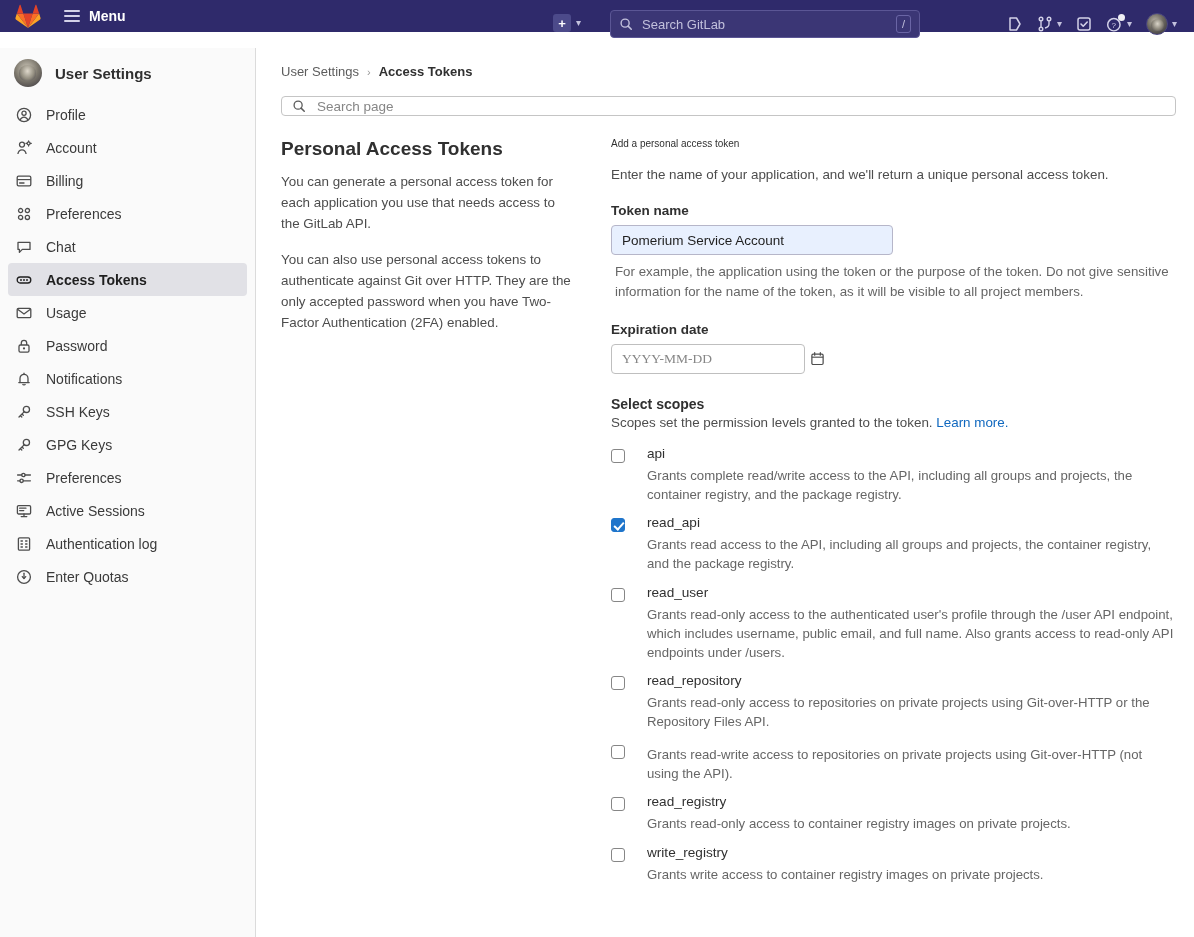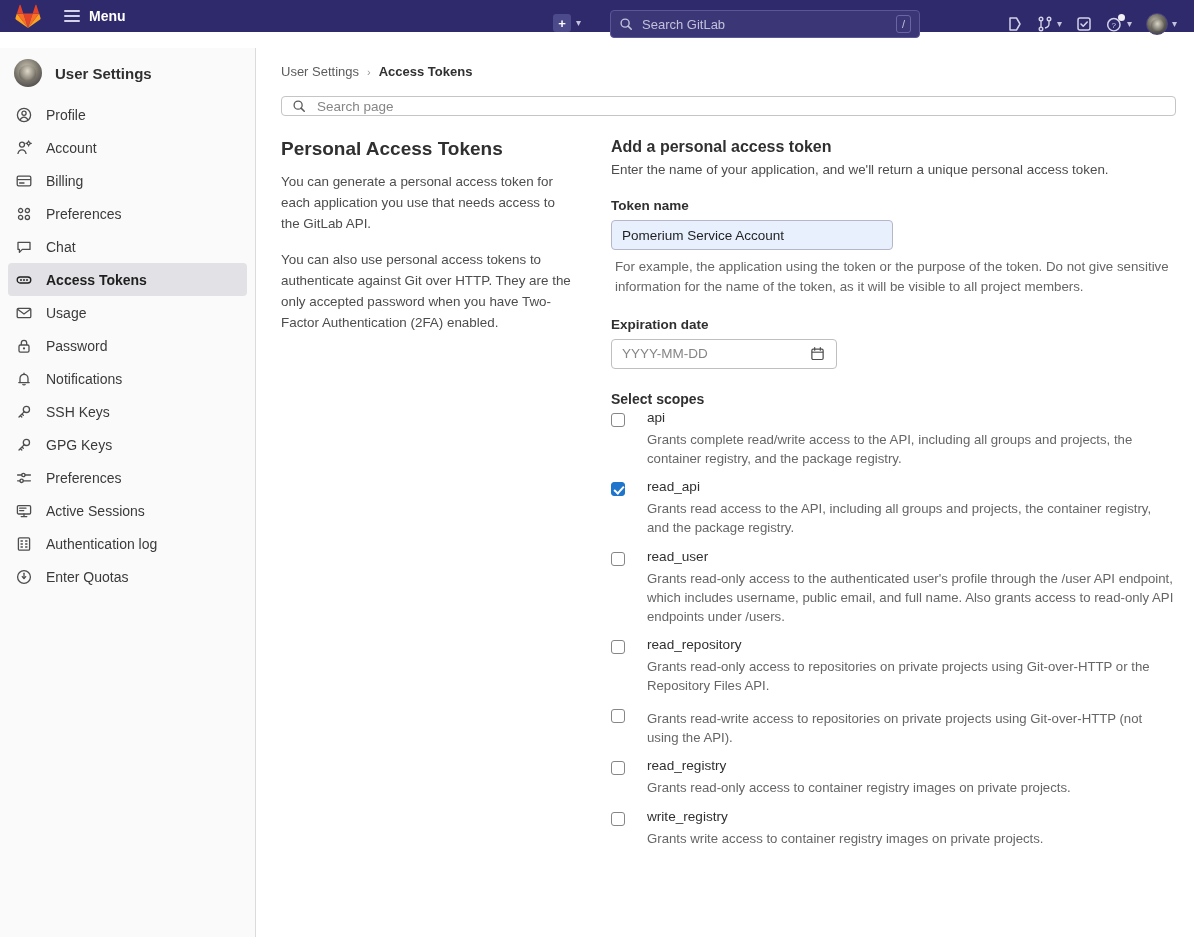--- a/index.html
+++ b/index.html
@@ -157,42 +157,42 @@
   }
   .page-search input::placeholder { color: #868686; }
 
   .cols { display: flex; padding: 22px 18px 0 25px; gap: 40px; }
   .col-left { width: 290px; flex: 0 0 290px; }
   .col-right { flex: 1; }
 
   .h-section { font-size: 19px; font-weight: bold; color: #303030; margin: 0 0 12px 0; }
   .p-muted { font-size: 13.4px; line-height: 1.55; color: #4d4d4d; margin: 0 0 16px 0; }
 
-  .h-sub { font-size: 16px; font-weight: bold; color: #303030; margin: 0 0 4px 0; }
+  .h-sub { font-size: 10px; font-weight: normal; color: #303030; margin: 0 0 16px 0; }
   .p-sub { font-size: 13.4px; line-height: 1.5; color: #4d4d4d; margin: 0 0 18px 0; }
 
   label.field-label { display:block; font-size: 13.5px; font-weight: bold; color: #303030; margin-bottom: 7px; }
 
   .token-input {
     width: 282px; height: 30px;
     border: 1px solid #b6b6c9; border-radius: 4px;
     background: #e8f0fe;
     padding: 0 10px; font-size: 13.5px; color: #1f1f1f;
     font-family: "Liberation Sans", sans-serif;
     outline: none;
   }
   .help-text { font-size: 13.3px; line-height: 1.5; color: #666; margin: 7px 0 0 4px; }
 
   .date-wrap { position: relative; width: 222px; margin-top: 0; }
   .date-input {
-    width: 226px; height: 30px;
+    width: 194px; height: 30px;
     border: 1px solid #bfbfbf; border-radius: 4px;
     background: #fff; padding: 0 30px 0 10px;
     font-size: 13.5px; color: #303030;
-    font-family: Liberation Sans, sans-serif; outline: none;
+    font-family: Liberation Serif, serif; outline: none;
   }
   .date-input::placeholder { color: #868686; }
   .cal-btn {
     position: absolute; right: 8px; top: 7px;
     width: 16px; height: 16px; cursor: pointer;
     display: flex; align-items: center; justify-content: center;
   }
 
   .scopes-title { font-size: 14px; font-weight: bold; color: #303030; margin: 0 0 3px 0; }
   .scopes-desc { font-size: 13.4px; color: #4d4d4d; margin: 0 0 16px 0; }
@@ -517,20 +517,24 @@
         <span class="cal-btn">
           <svg width="15" height="15" viewBox="0 0 16 16" aria-hidden="true">
             <rect x="2" y="3.4" width="12" height="11" rx="1.3" fill="none" stroke="#4d4d4d" stroke-width="1.3"></rect>
             <path d="M2 6.6 h12" stroke="#4d4d4d" stroke-width="1.2"></path>
             <path d="M5 1.8 v2.6 M11 1.8 v2.6" stroke="#4d4d4d" stroke-width="1.3" stroke-linecap="round"></path>
           </svg>
         </span>
       </div>
 
       <h3 class="scopes-title" style="margin-top:22px;">Select scopes</h3>
+      <p class="scopes-desc">
+        <span>Scopes set the permission levels granted to the token.</span>
+        <a class="link">Learn more.</a>
+      </p>
 
       <div>
 
         <div class="scope-row">
           <span class="cbx"></span>
           <div class="scope-body">
             <div class="scope-name">api</div>
             <div class="scope-desc">Grants complete read/write access to the API, including all groups and projects, the container registry, and the package registry.</div>
           </div>
         </div>

